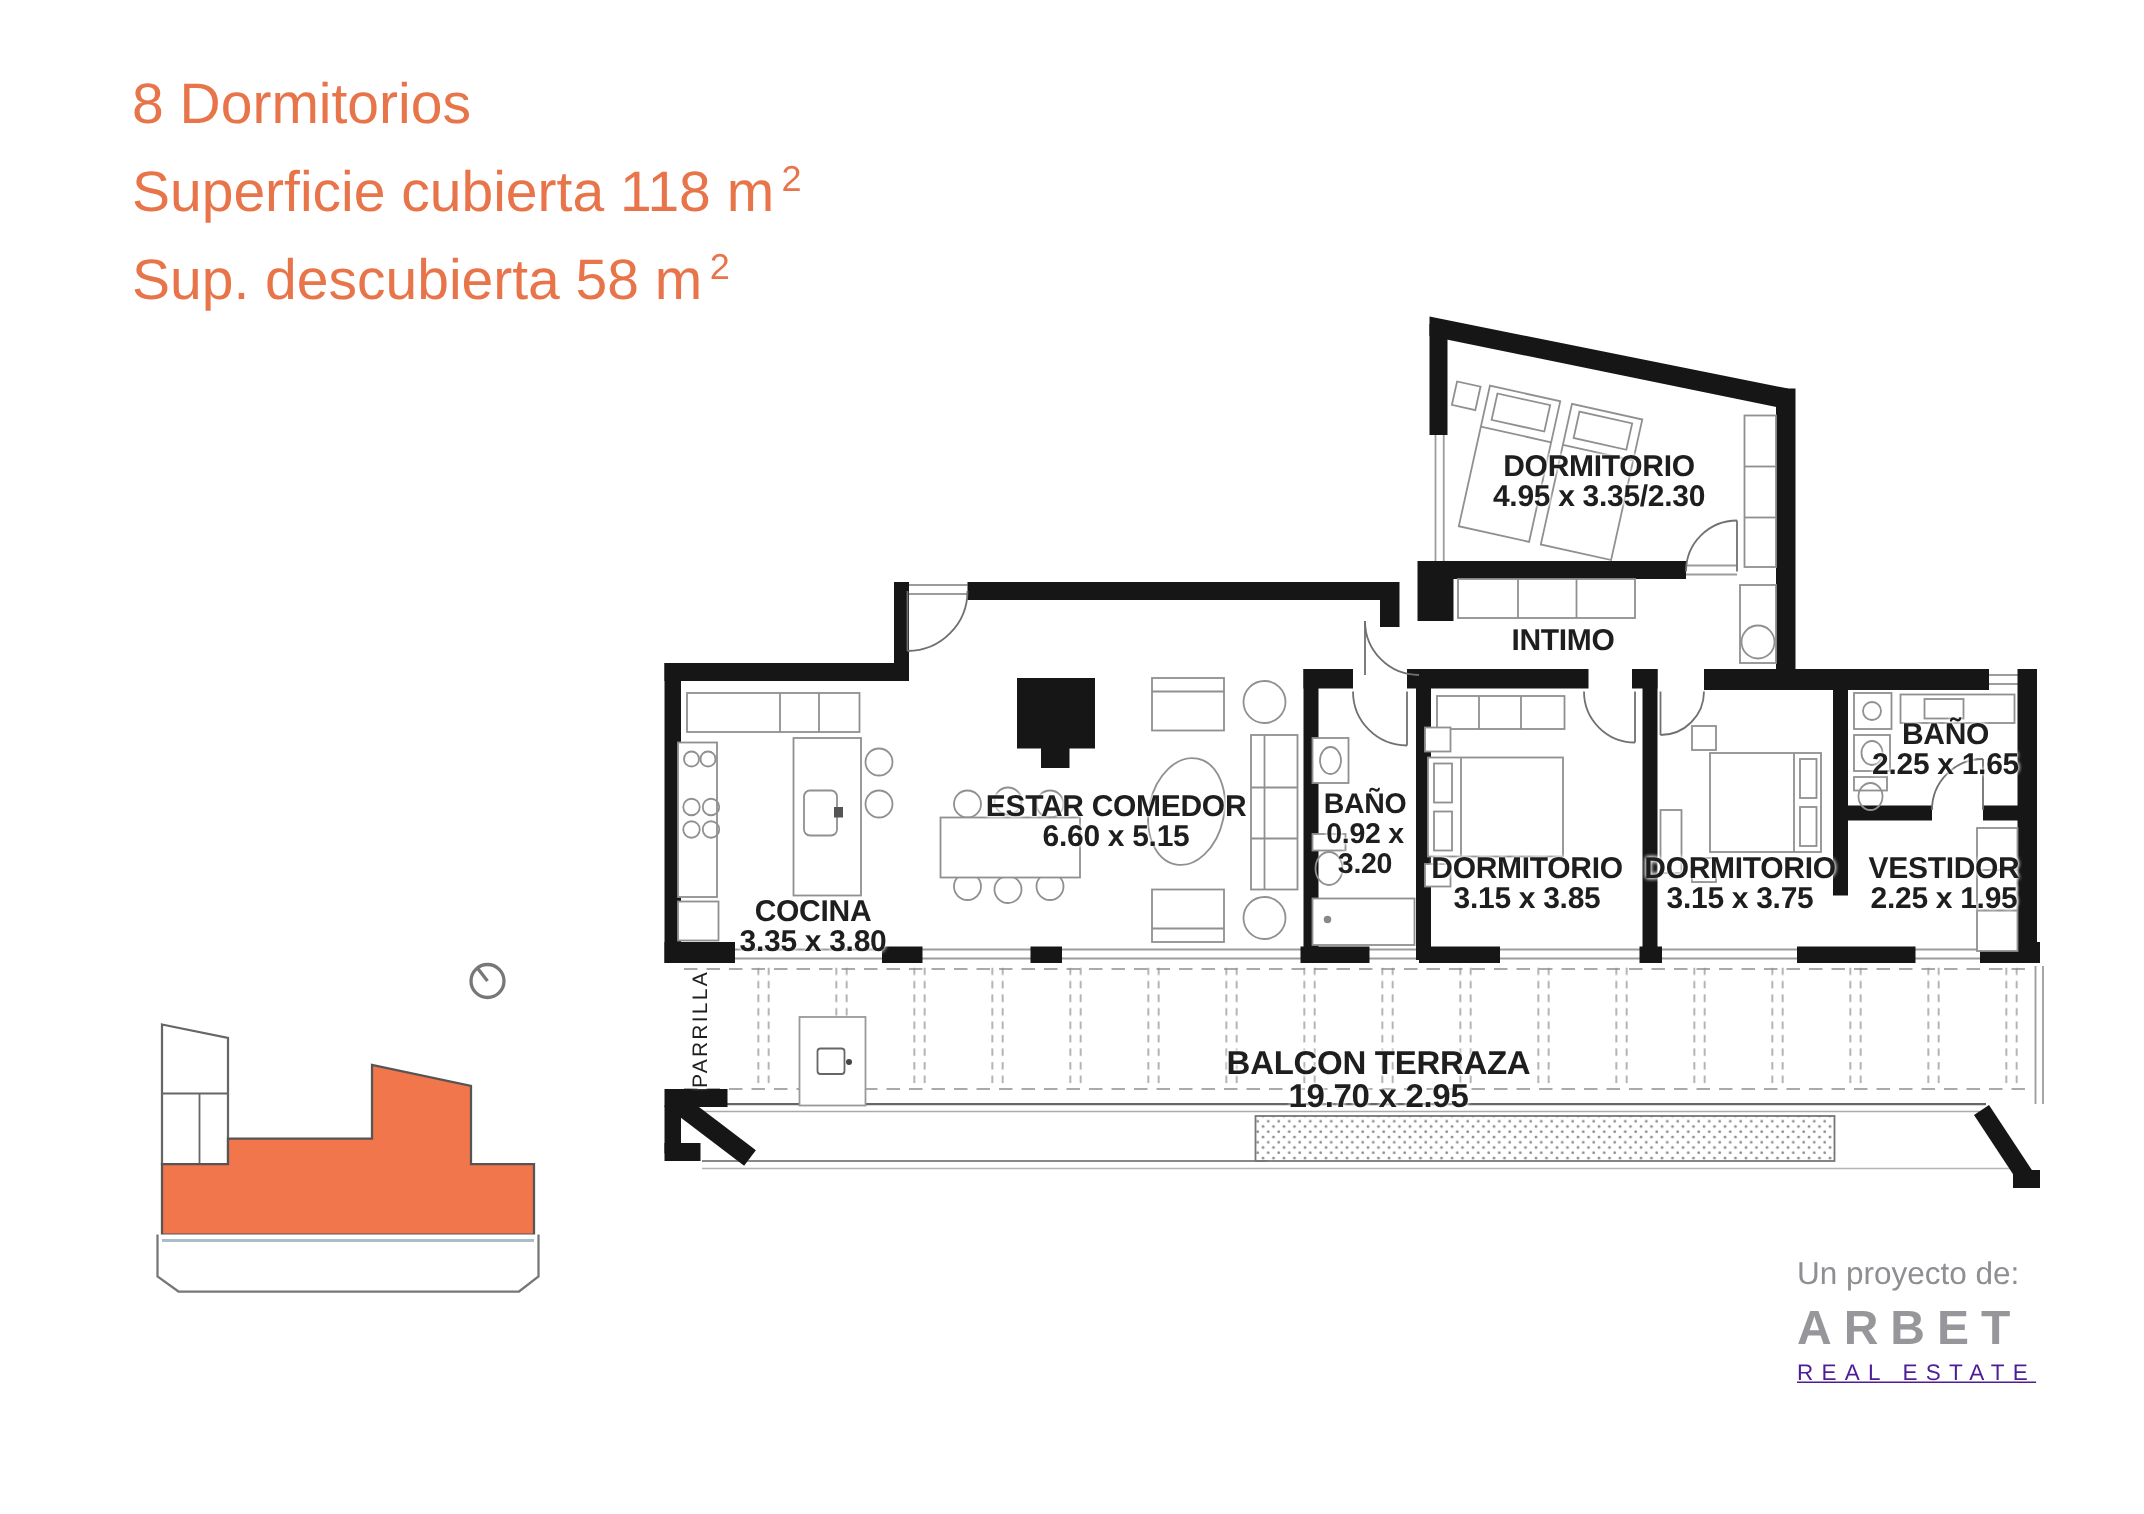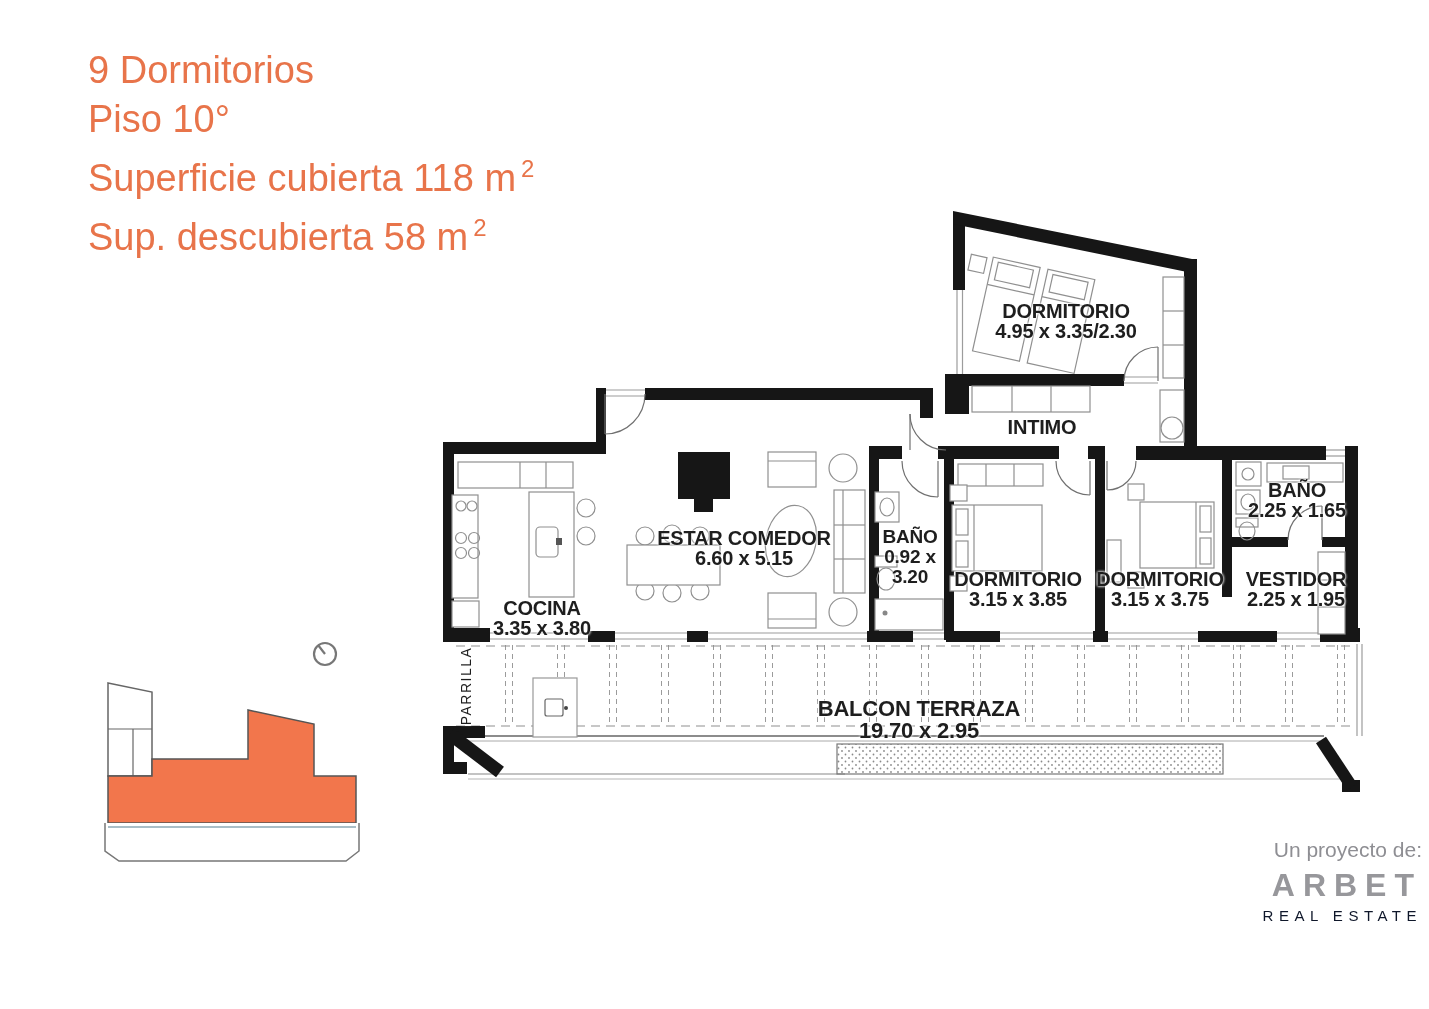--- a/index.html
+++ b/index.html
@@ -15,32 +15,31 @@
   svg.plan{position:absolute;left:0;top:0;}
   
   .room-label{position:absolute;transform:translate(-50%,-50%);text-align:center;
       color:#1e1e1e;font-size:20px;line-height:20px;letter-spacing:-0.2px;
       white-space:nowrap;text-shadow:0 0 3px #fff,0 0 3px #fff;font-weight:bold;}
   .room-label.small{font-size:19px;line-height:20px;}
   .room-label.big{font-size:22px;line-height:22px;margin-top:28px;}
   .room-label.vertical{transform:translate(-50%,-50%) rotate(-90deg);
       font-size:14px;letter-spacing:1.5px;font-weight:400;}
   
-  #logo{position:absolute;left:1198px;top:838px;width:224px;text-align:right;color:#8e8e93;}
+  #logo{position:absolute;left:1198px;top:838px;width:224px;text-align:left;color:#8e8e93;}
   #logo .tagline{font-size:21px;}
   #logo .brand{margin-top:5px;font-size:32px;font-weight:700;letter-spacing:8px;color:#97979b;}
-  #logo .subtitle{margin-top:3px;font-size:15px;letter-spacing:5.5px;color:#0f172a;}
+  #logo .subtitle{margin-top:3px;font-size:15px;letter-spacing:5.5px;color:#4c1d95;text-decoration:underline;}
 </style>
 </head>
 <body>
 
 <div id="header">
   <div class="block">
-    <div class="hline">9 Dormitorios</div>
-    <div class="hline">Piso 10°</div>
+    <div class="hline">8 Dormitorios</div>
     <div class="hline"><span>Superficie cubierta 118 m</span><sup>2</sup></div>
     <div class="hline"><span>Sup. descubierta 58 m</span><sup>2</sup></div>
   </div>
 </div>
 
 <svg class="plan" width="1429" height="1009" viewBox="0 0 1429 1009">
   <defs>
     <pattern id="bj" x="503" y="645" width="52" height="81" patternUnits="userSpaceOnUse">
       <line x1="2.5" y1="0" x2="2.5" y2="81" stroke="#9b9b9b" stroke-width="1" stroke-dasharray="5 4"></line>
       <line x1="9.5" y1="0" x2="9.5" y2="81" stroke="#9b9b9b" stroke-width="1" stroke-dasharray="5 4"></line>

